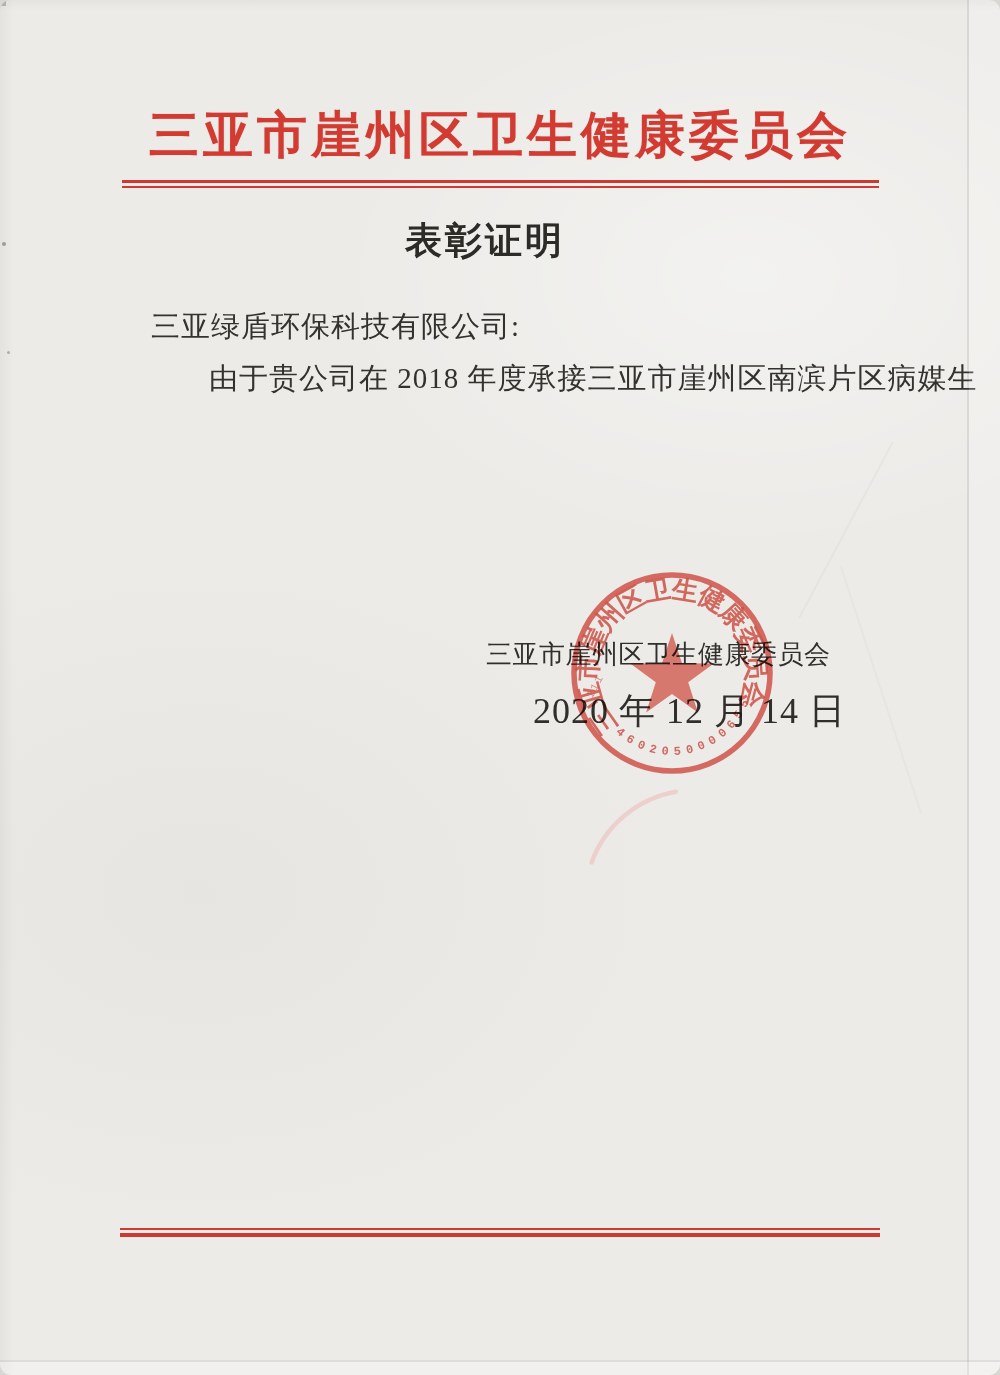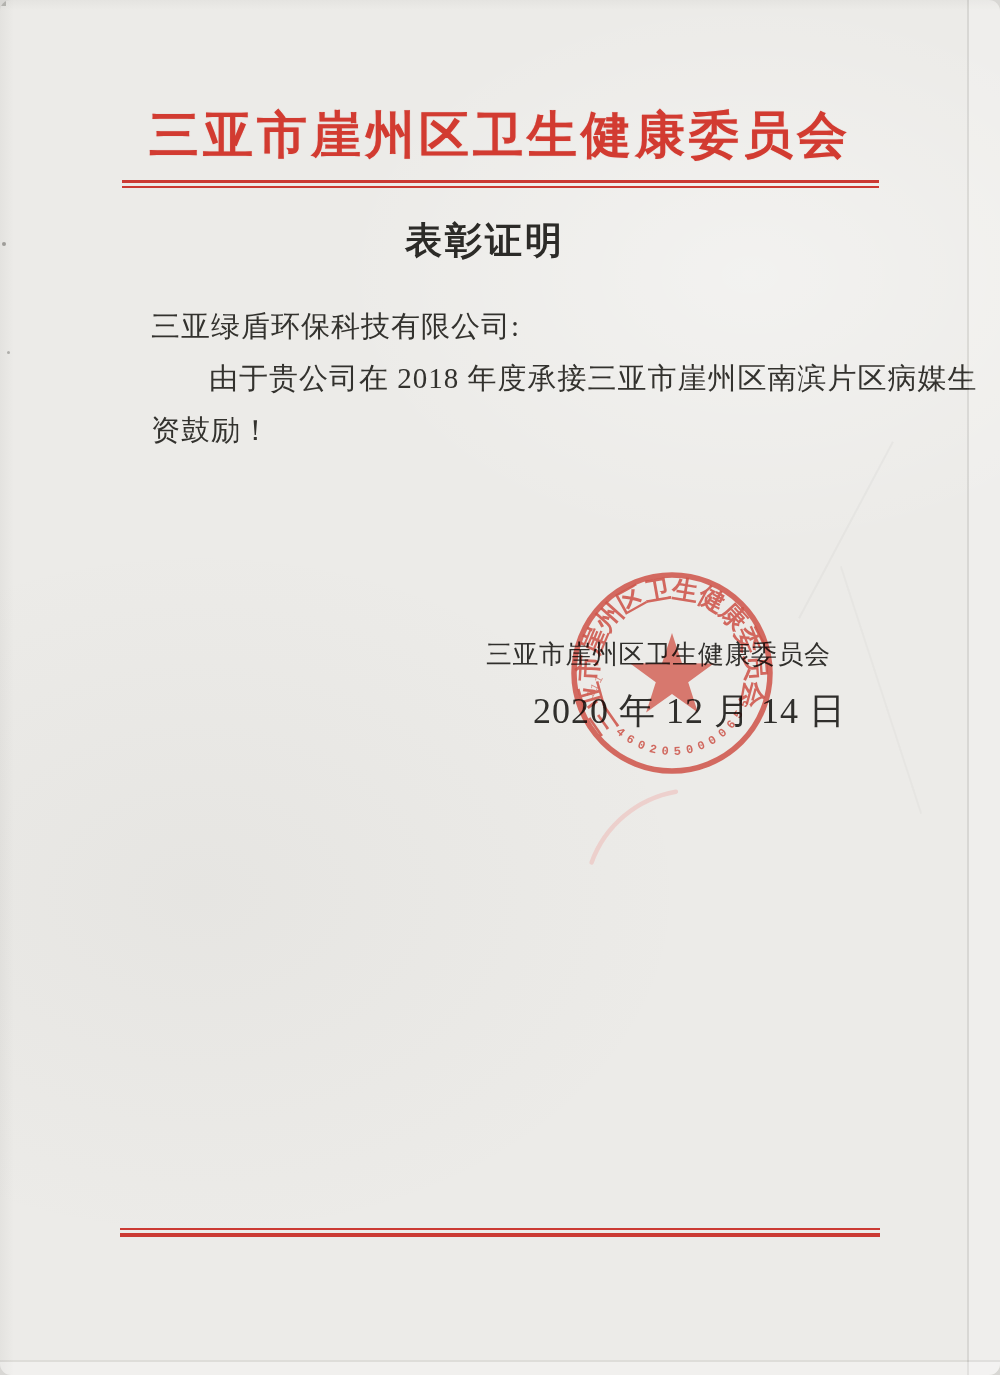--- a/index.html
+++ b/index.html
@@ -79,21 +79,20 @@
     <div class="thick"></div>
     <div class="gapline"></div>
     <div class="thin"></div>
   </div>
 
   <div class="doc-title">表彰证明</div>
 
   <div class="body-block">
     <div>三亚绿盾环保科技有限公司:</div>
     <div class="indent">由于贵公司在 2018 年度承接三亚市崖州区南滨片区病媒生</div>
-    <div>资鼓励！</div>
   </div>
 
   <div class="signature">三亚市崖州区卫生健康委员会</div>
   <div class="date">2020 年 12 月 14 日</div>
 
   <svg class="ghost-arc" viewBox="0 0 320 180" xmlns="http://www.w3.org/2000/svg">
     <path d="M 115.9 31.7 A 110 110 0 0 0 31.6 102.4" fill="none" stroke="#eeb7b3" stroke-width="4.5" stroke-linecap="round"></path>
   </svg>
 
   <svg class="seal" viewBox="0 0 212 212" xmlns="http://www.w3.org/2000/svg">

